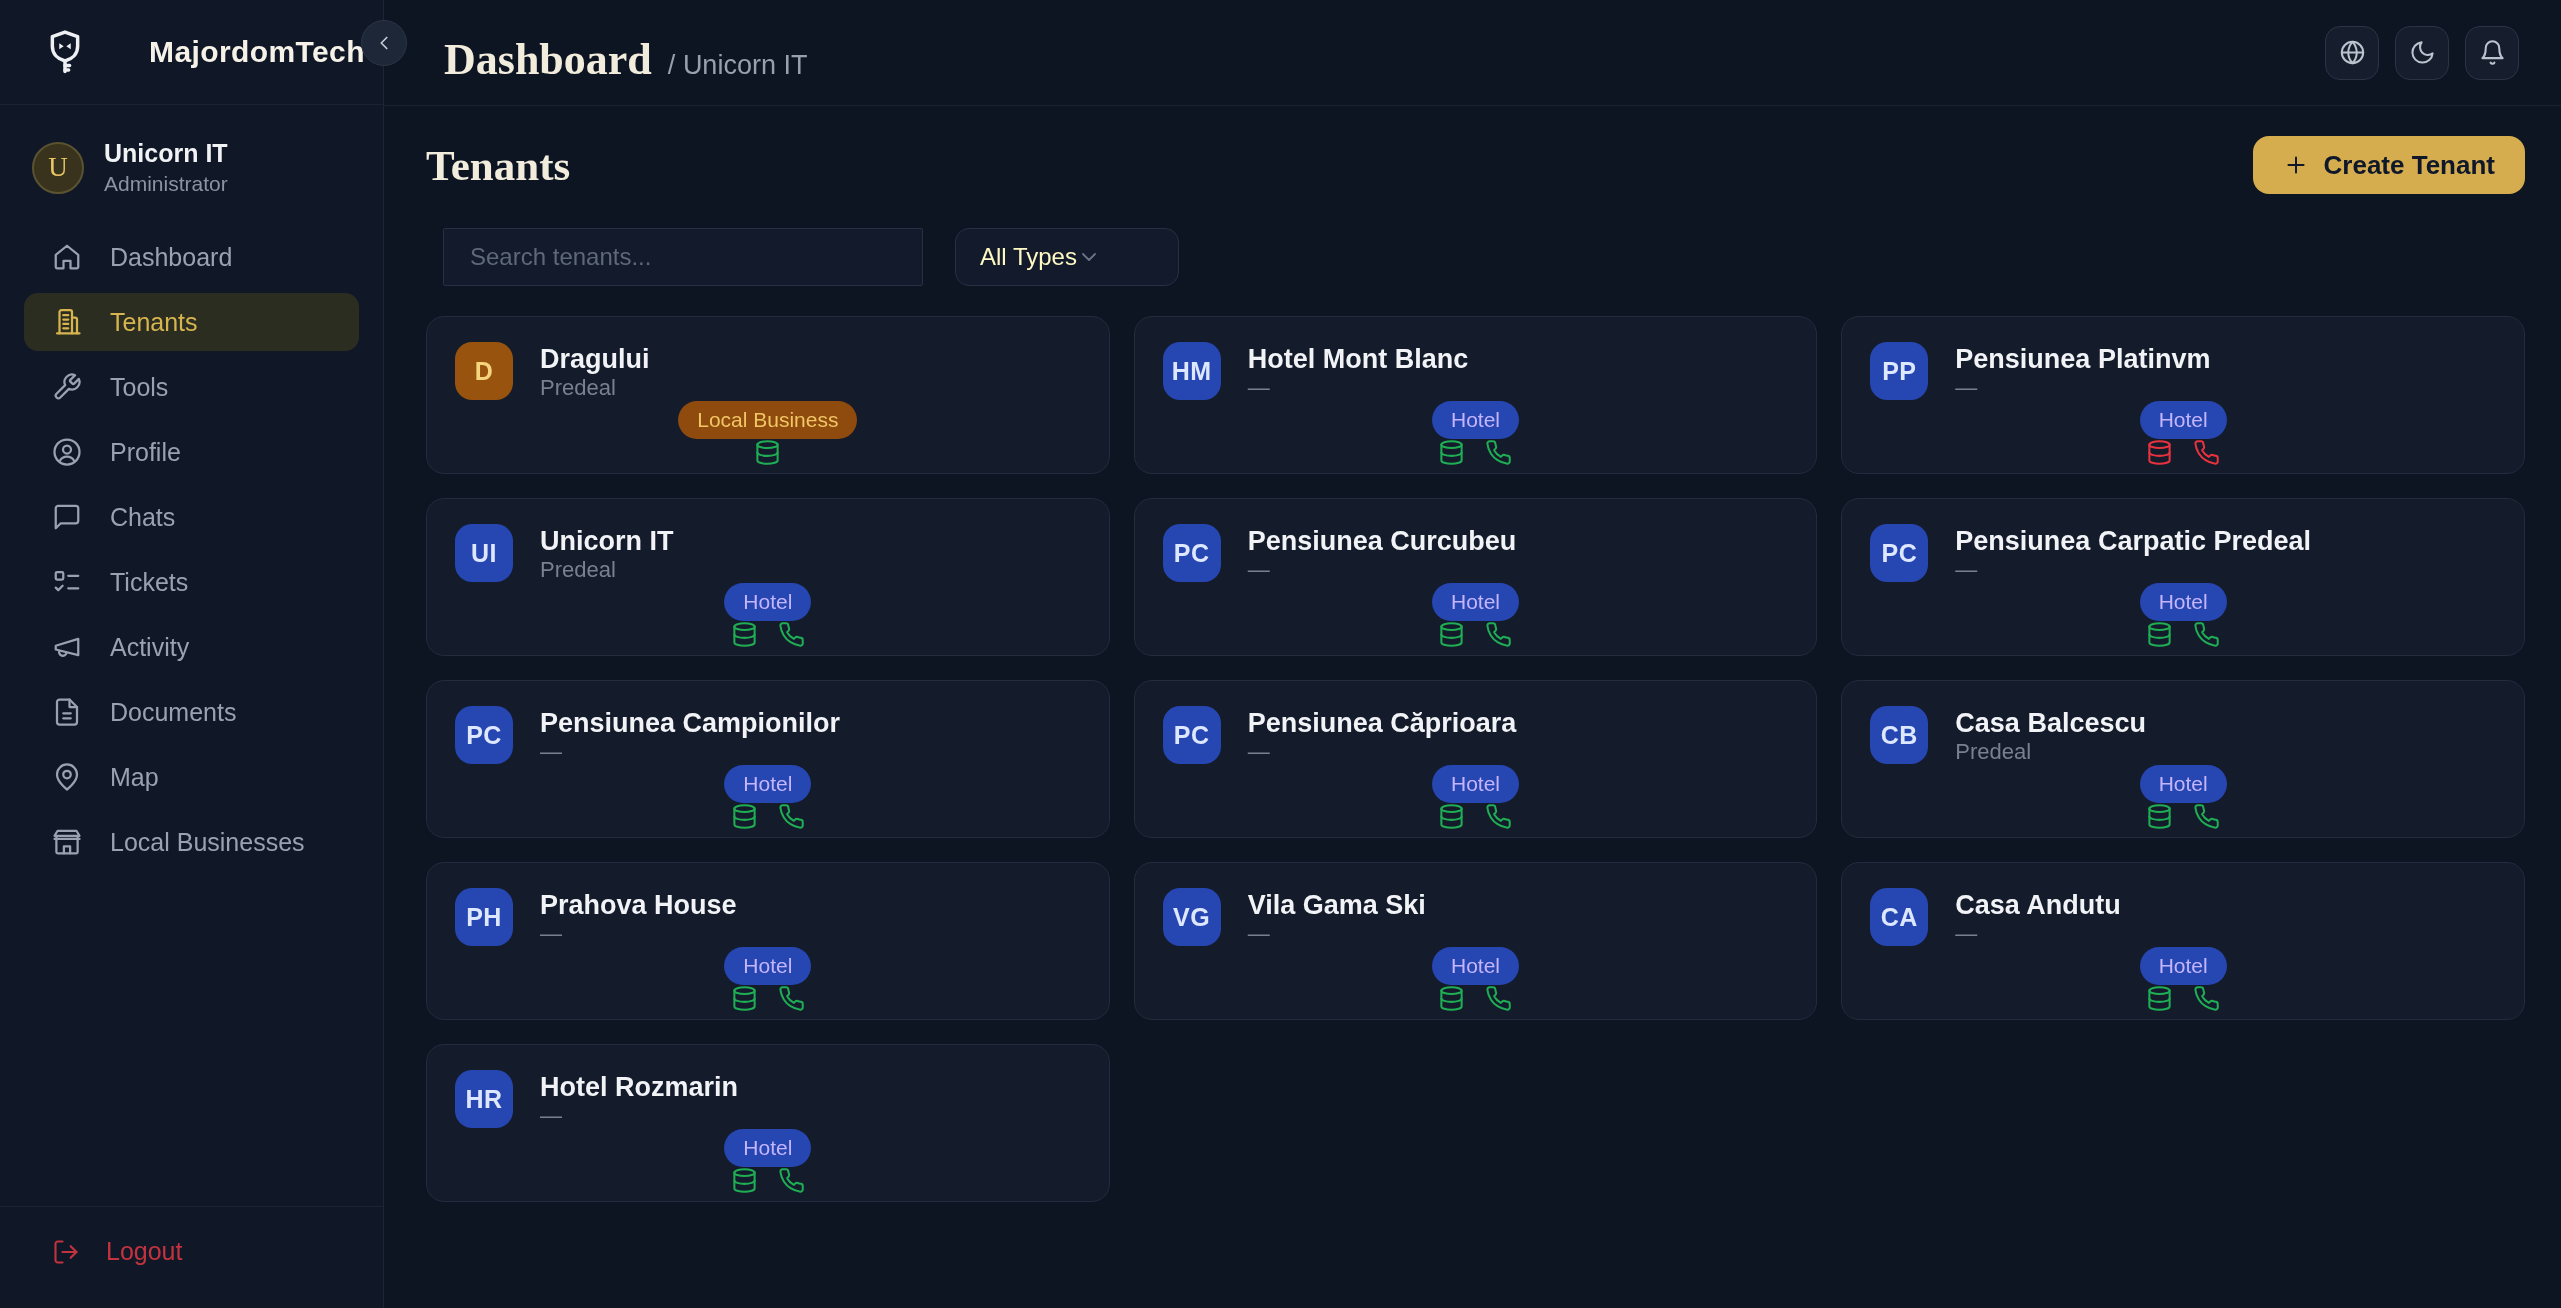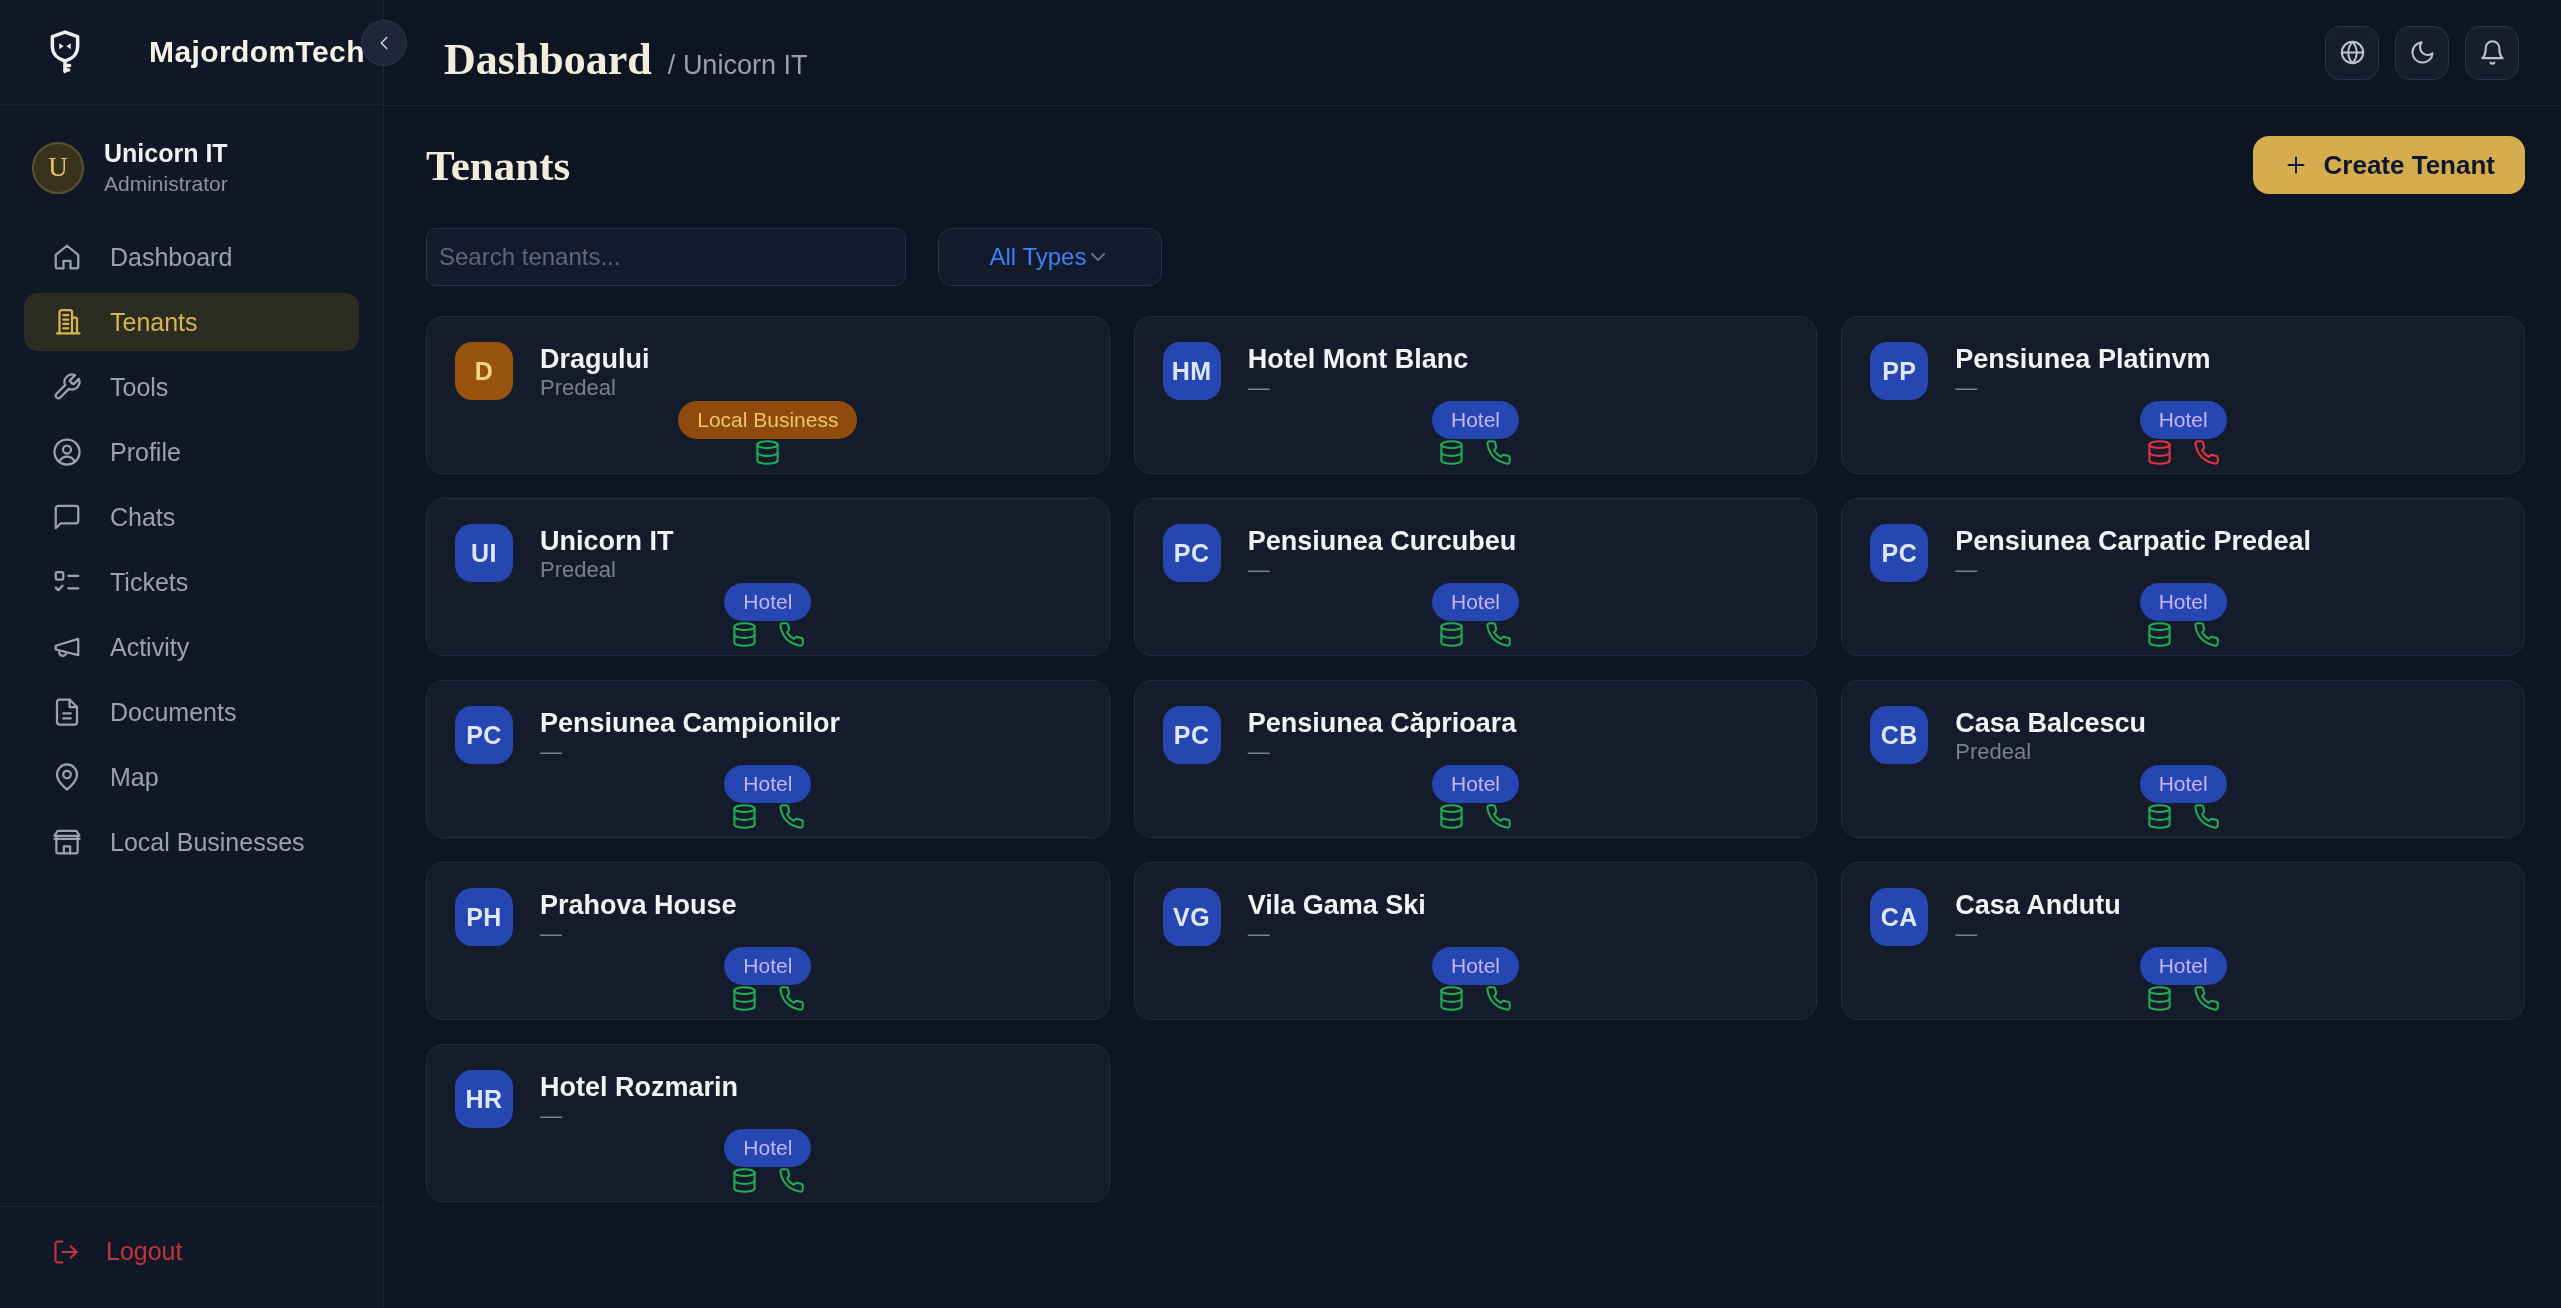--- a/index.html
+++ b/index.html
@@ -87,30 +87,30 @@
     font-family:"Liberation Sans", sans-serif;
     font-size:26px; font-weight:600;
     padding:0 30px; height:58px;
     display:flex; align-items:center; gap:15px; cursor:pointer;
   }
   .create-btn svg { width:26px; height:26px; }
 
   .filters { display:flex; gap:32px; margin-top:34px; padding-left:6px; }
   .search-input {
     width:480px; height:58px;
-    background:#121a2b; border:1px solid #273146; border-radius:10px;
+    background:#121a2b; border:1px solid #273146; border-radius:2px;
     color:#cfd5df; font-family:"Liberation Sans", sans-serif; font-size:24px;
-    padding:0 12px; outline:none;
+    padding:0 26px; outline:none;margin-left:17px;
   }
   .search-input::placeholder { color:#5f6878; }
   .type-select {
     width:224px; height:58px;
     background:#121a2b; border:1px solid #273146; border-radius:14px;
-    color:#3b82f6; font-size:24px;
-    display:flex; align-items:center; justify-content:center;
+    color:#fef9c3; font-size:24px;
+    display:flex; align-items:center; justify-content:flex-start;
     padding:0 24px; cursor:pointer;
   }
   .type-select svg { width:24px; height:24px; color:#6c7586; }
 
   .grid {
     display:grid; grid-template-columns:repeat(3,1fr); gap:24px;
     margin-top:30px; padding-left:6px;
   }
   .card {
     background:#141b2b; border:1px solid #232c3e; border-radius:18px;

